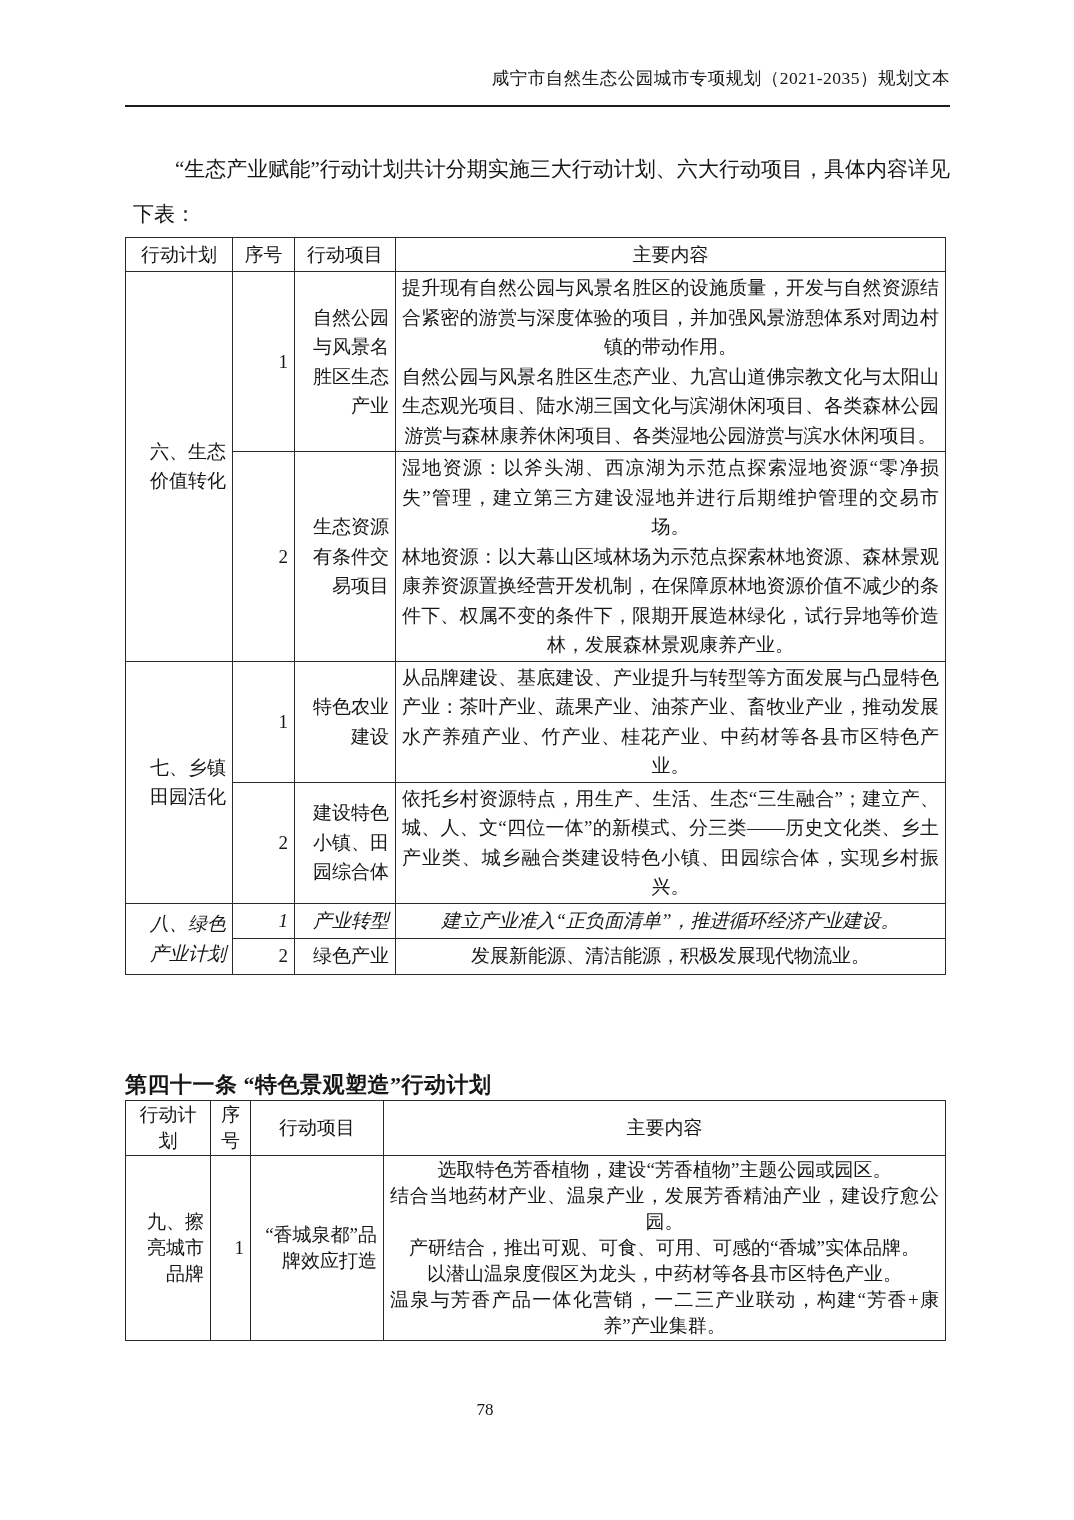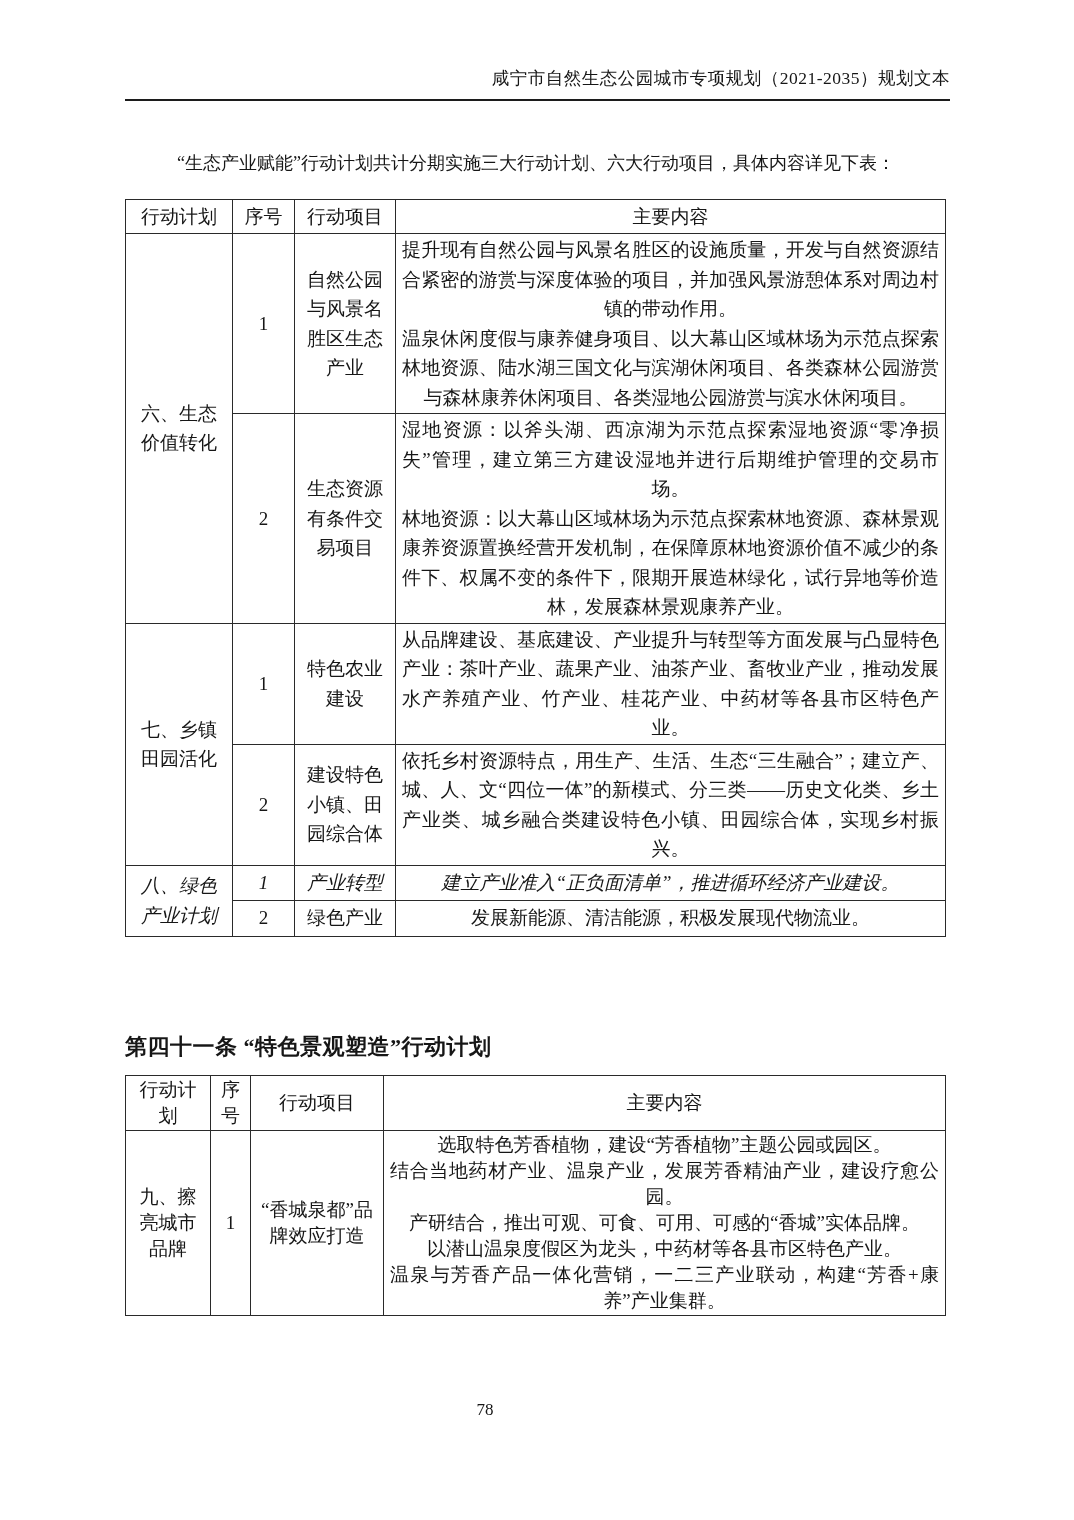--- a/index.html
+++ b/index.html
@@ -14,51 +14,50 @@
     position: relative;
     width: 1074px; height: 1520px;
     padding: 66px 124px 0 125px;
     background: #ffffff;
     overflow: hidden;
   }
   .doc-header {
     text-align: right;
     font-size: 17.5px;
     letter-spacing: 0.5px;
-    padding-bottom: 9px;
+    padding-bottom: 15px;
     border-bottom: 2.5px solid #1c1c1c;
   }
   .para {
-    font-size: 18px;
+    font-size: 21px;
     line-height: 45px;
     text-indent: 2em;
     text-align: justify;
-    margin: 40px 0 0 16px;
+    margin: 40px 0 0 8px;
   }
   .table-caption {
     text-align: center;
     font-size: 19px;
     margin-top: 15px;
   }
   table {
     border-collapse: collapse;
     table-layout: fixed;
-    margin-top: 13px;
     width: 820px;
   }
   td, th {
     border: 1.5px solid #2a2a2a;
     padding: 1px 6px;
     vertical-align: middle;
     font-weight: normal;
   }
   th { font-size: 19px; text-align: center; }
   .t16 td { font-size: 19px; line-height: 29.5px; }
   .t17 td { font-size: 19px; line-height: 26px; }
-  .cell-plan, .cell-no, .cell-project { text-align: center; }
+  .cell-plan, .cell-no, .cell-project { text-align: right; }
   .cell-content p {
     margin: 0;
     text-align: justify;
     text-align-last: center;
   }
   .t16 .rh-header { height: 34px; }
   .t16 .rh-61 { height: 168px; }
   .t16 .rh-62 { height: 176px; }
   .t16 .rh-71 { height: 97px; }
   .t16 .rh-72 { height: 98px; }
@@ -104,21 +103,21 @@
         <th>序号</th>
         <th>行动项目</th>
         <th>主要内容</th>
       </tr>
       <tr class="rh-61">
         <td rowspan="2" class="cell-plan">六、生态价值转化</td>
         <td class="cell-no">1</td>
         <td class="cell-project">自然公园与风景名胜区生态产业</td>
         <td class="cell-content">
           <p>提升现有自然公园与风景名胜区的设施质量，开发与自然资源结合紧密的游赏与深度体验的项目，并加强风景游憩体系对周边村镇的带动作用。</p>
-          <p>温泉休闲度假与康养健身项目、以大幕山区域林场为示范点探索林地资源、陆水湖三国文化与滨湖休闲项目、各类森林公园游赏与森林康养休闲项目、各类湿地公园游赏与滨水休闲项目。</p>
+          <p>自然公园与风景名胜区生态产业、九宫山道佛宗教文化与太阳山生态观光项目、陆水湖三国文化与滨湖休闲项目、各类森林公园游赏与森林康养休闲项目、各类湿地公园游赏与滨水休闲项目。</p>
         </td>
       </tr>
       <tr class="rh-62">
         <td class="cell-no">2</td>
         <td class="cell-project">生态资源有条件交易项目</td>
         <td class="cell-content">
           <p>湿地资源：以斧头湖、西凉湖为示范点探索湿地资源“零净损失”管理，建立第三方建设湿地并进行后期维护管理的交易市场。</p>
           <p>林地资源：以大幕山区域林场为示范点探索林地资源、森林景观康养资源置换经营开发机制，在保障原林地资源价值不减少的条件下、权属不变的条件下，限期开展造林绿化，试行异地等价造林，发展森林景观康养产业。</p>
         </td>
       </tr>

